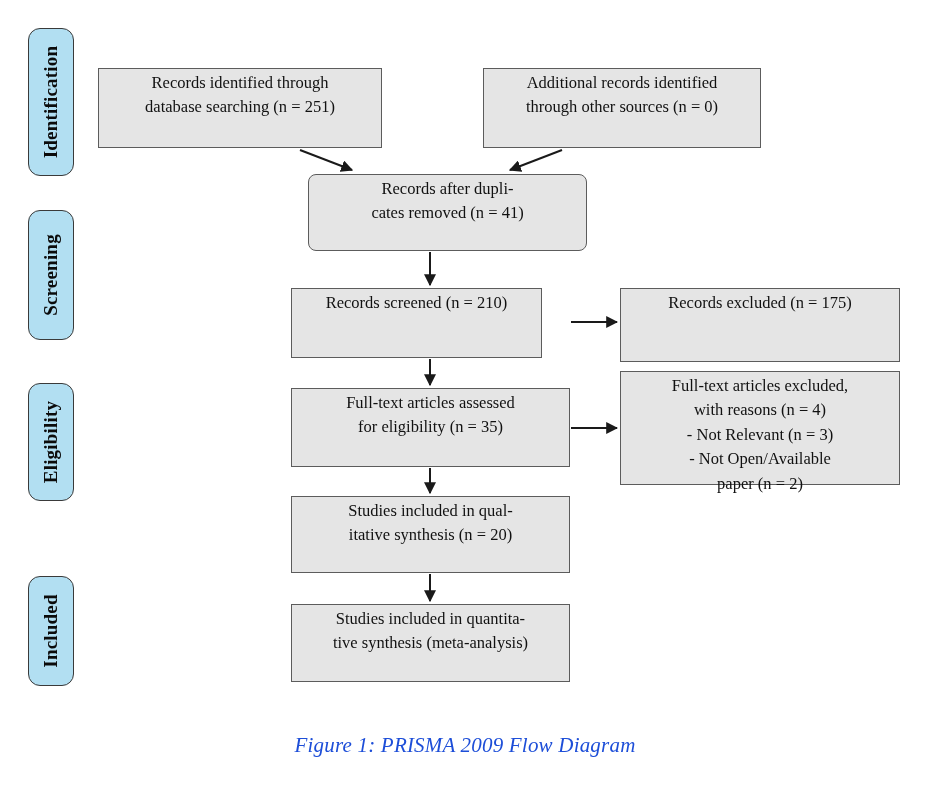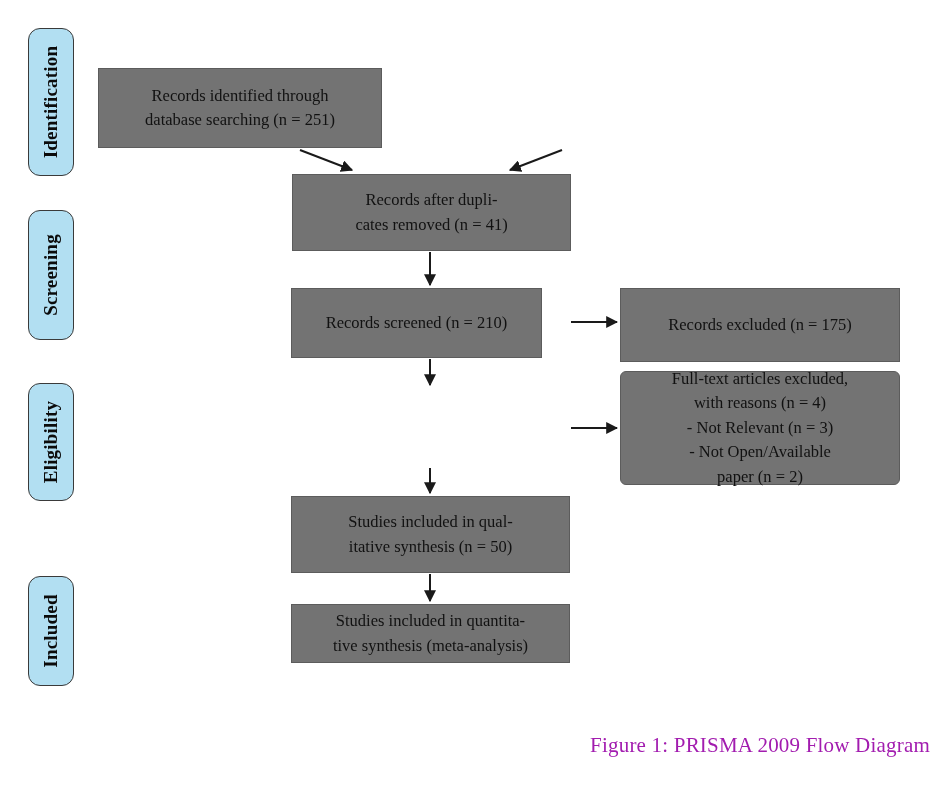--- a/index.html
+++ b/index.html
@@ -33,28 +33,28 @@
     font-family: "Liberation Serif", "DejaVu Serif", serif;
     font-weight: bold;
     font-size: 19px;
     letter-spacing: 0.2px;
     color: #0b0b0b;
   }
 
   
   .flow-box {
     position: absolute;
-    background: #737373;
+    background: #e5e5e5;
     border: 1.5px solid #5c5c5c;
     box-sizing: border-box;
     display: flex;
-    align-items: center;
+    align-items: flex-start;
     justify-content: center;
     text-align: center;
-    padding: 12px 8px;
+    padding: 2px 8px;
   }
   .flow-box .box-text {
     font-family: "Liberation Serif", "DejaVu Serif", serif;
     font-size: 16.5px;
     line-height: 1.48;
     color: #111111;
     white-space: pre-line;
   }
 
   
@@ -66,25 +66,26 @@
     height: 804px;
     pointer-events: none;
   }
 
   
   #caption {
     position: absolute;
     left: 0;
     top: 733px;
     width: 930px;
-    text-align: right;
+    text-align: center;
     font-family: "Liberation Serif", "DejaVu Serif", serif;
     font-size: 21px;
-    color: #a21caf;
+    color: #1d4ed8;
     letter-spacing: 0.2px;
+    font-style: italic;
   }
 </style>
 </head>
 <body>
 
 <div id="page">
 
   <svg id="connectors" viewBox="0 0 930 804" xmlns="http://www.w3.org/2000/svg">
     <defs>
       <marker id="arrowhead" viewBox="0 0 10 10" refX="9" refY="5" markerWidth="6" markerHeight="6" orient="auto-start-reverse">
@@ -123,48 +124,56 @@
 
   <div class="stage-label" style="left:28px; top:576px; width:46px; height:110px;">
     <span class="stage-text">Included</span>
   </div>
 
   <div class="flow-box" style="left:98px; top:68px; width:284px; height:80px;">
     <span class="box-text">Records identified through
 database searching (n = 251)</span>
   </div>
 
+  <div class="flow-box" style="left:483px; top:68px; width:278px; height:80px;">
+    <span class="box-text">Additional records identified
+through other sources (n = 0)</span>
+  </div>
 
-  <div class="flow-box" style="left:292px; top:174px; width:279px; height:77px;">
+  <div class="flow-box" style="left:308px; top:174px; width:279px; height:77px;border-radius:8px;">
     <span class="box-text">Records after dupli-
 cates removed (n = 41)</span>
   </div>
 
   <div class="flow-box" style="left:291px; top:288px; width:251px; height:70px;">
     <span class="box-text">Records screened (n = 210)</span>
   </div>
 
   <div class="flow-box" style="left:620px; top:288px; width:280px; height:74px;">
     <span class="box-text">Records excluded (n = 175)</span>
   </div>
 
+  <div class="flow-box" style="left:291px; top:388px; width:279px; height:79px;">
+    <span class="box-text">Full-text articles assessed
+for eligibility (n = 35)</span>
+  </div>
 
-  <div class="flow-box" style="left:620px; top:371px; width:280px; height:114px;border-radius:6px;">
+  <div class="flow-box" style="left:620px; top:371px; width:280px; height:114px;">
     <span class="box-text">Full-text articles excluded,
 with reasons (n = 4)
 - Not Relevant (n = 3)
 - Not Open/Available
 paper (n = 2)</span>
   </div>
 
   <div class="flow-box" style="left:291px; top:496px; width:279px; height:77px;">
     <span class="box-text">Studies included in qual-
-itative synthesis (n = 50)</span>
+itative synthesis (n = 20)</span>
   </div>
 
-  <div class="flow-box" style="left:291px; top:604px; width:279px; height:59px;">
+  <div class="flow-box" style="left:291px; top:604px; width:279px; height:78px;">
     <span class="box-text">Studies included in quantita-
 tive synthesis (meta-analysis)</span>
   </div>
 
   <div id="caption">Figure 1: PRISMA 2009 Flow Diagram</div>
 
 </div>
 
 </body></html>

